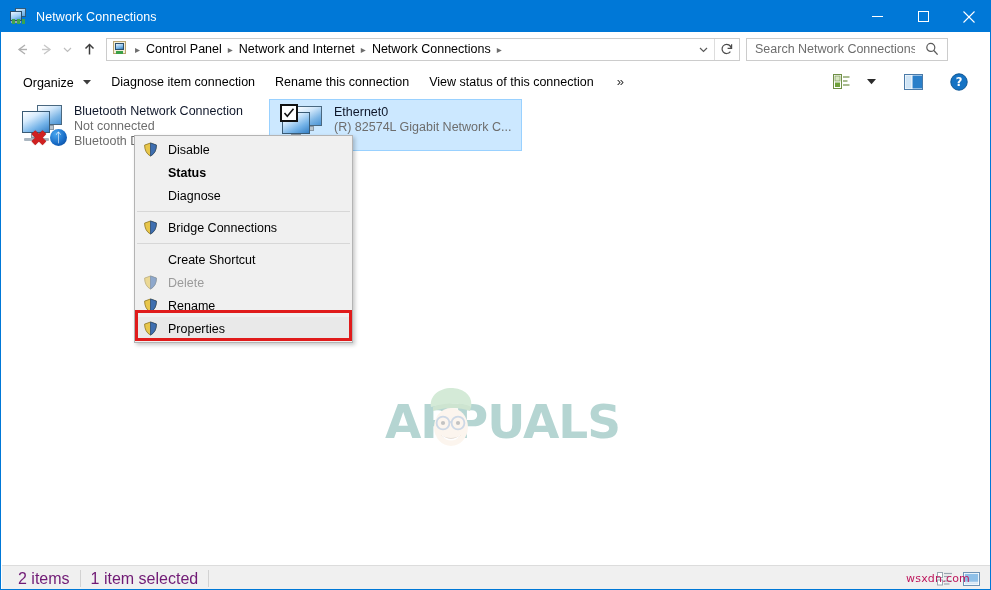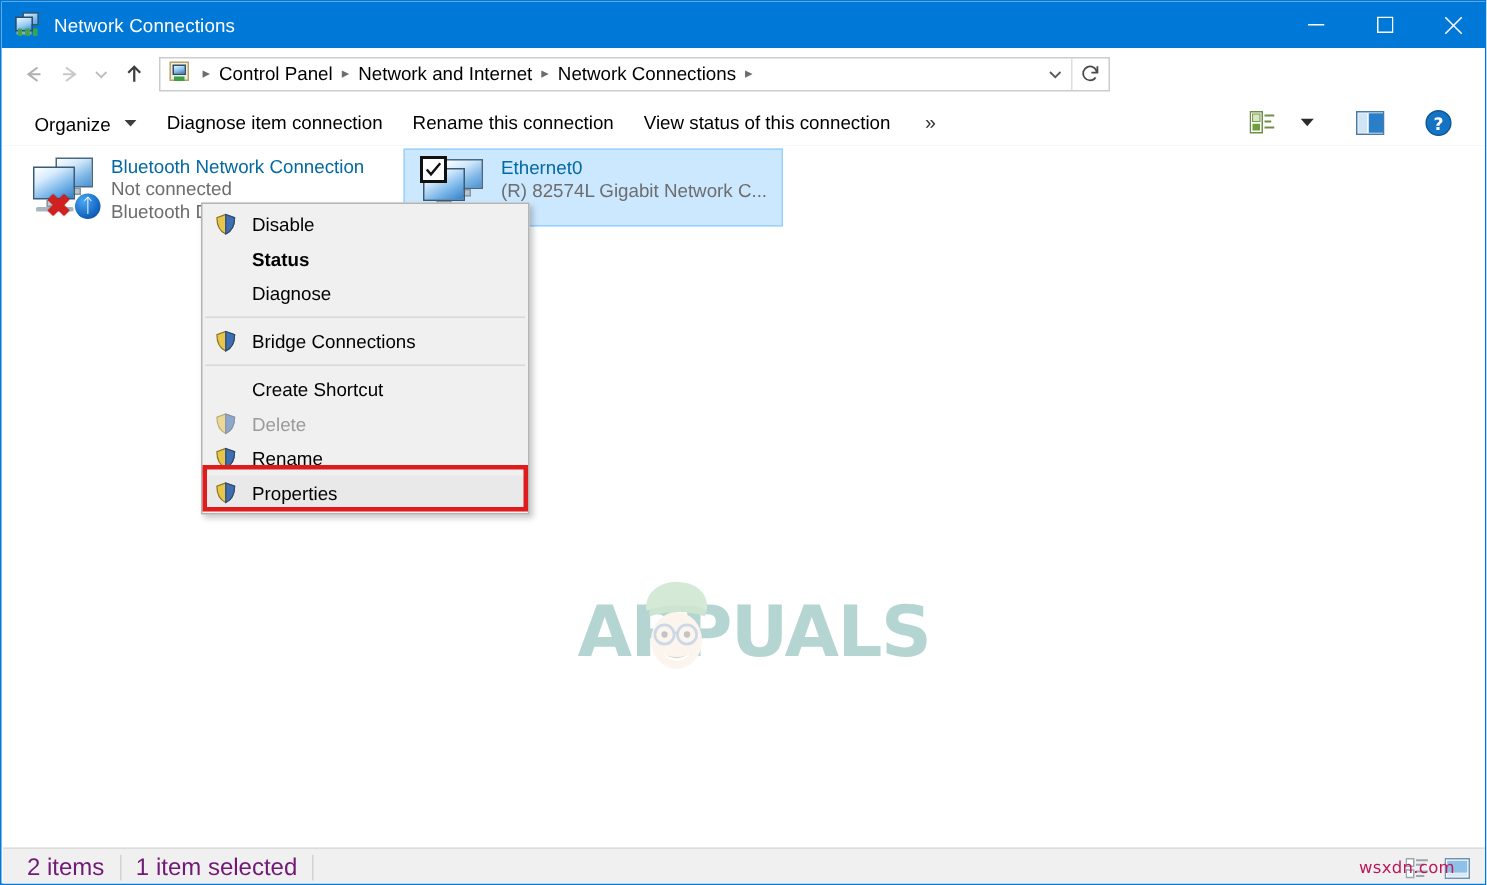--- a/index.html
+++ b/index.html
@@ -365,21 +365,21 @@
     justify-content: center;
   }
   .conn-text {
     margin-left: 6px;
     margin-top: 3px;
     line-height: 15px;
     overflow: hidden;
   }
   .conn-name {
     font-size: 12.5px;
-    color: #0369a1;
+    color: #0f172a;
     white-space: nowrap;
   }
   .conn-sub {
     font-size: 12.5px;
     color: #6d6d6d;
     white-space: nowrap;
   }
 
   
   .ctxmenu {
@@ -579,20 +579,29 @@
         </div>
         <div class="addr-refresh">
           <svg width="14" height="14" viewBox="0 0 14 14">
               <path d="M11.2 6.2 A4.6 4.6 0 1 0 10.4 9.6" fill="none" stroke="#4a4a4a" stroke-width="1.2"></path>
               <path d="M11.6 2.2 L11.6 6.4 L7.6 6.4" fill="none" stroke="#4a4a4a" stroke-width="1.2"></path>
             </svg>
         </div>
       </div>
     </div>
 
+    <div class="searchbox">
+      <input class="search-input" type="text" placeholder="Search Network Connections" style="">
+      <span class="search-icon">
+        <svg width="14" height="14" viewBox="0 0 14 14">
+            <circle cx="5.8" cy="5.4" r="4" fill="none" stroke="#5a5a5a" stroke-width="1.2"></circle>
+            <line x1="8.8" y1="8.5" x2="12.6" y2="12.6" stroke="#5a5a5a" stroke-width="1.3"></line>
+          </svg>
+      </span>
+    </div>
   </div>
 
   <div class="cmdbar">
     <div class="cmd first">
       <span>Organize</span>
       <span class="cmd-caret">
         <svg width="8" height="5" viewBox="0 0 8 5">
             <path d="M0 0 L4 4.4 L8 0 Z" fill="#3d3d3d"></path>
           </svg>
       </span>

